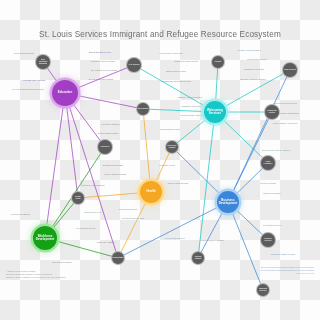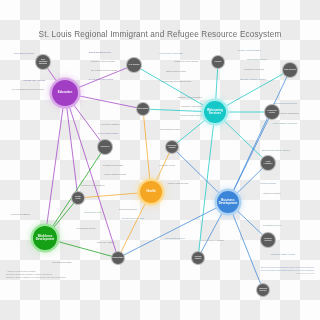--- a/index.html
+++ b/index.html
@@ -85,21 +85,21 @@
       <line x1="228" y1="202" x2="268" y2="240" stroke="#3b86d8" stroke-width="0.9" stroke-opacity="0.82"></line>
       <line x1="228" y1="202" x2="118" y2="258" stroke="#3b86d8" stroke-width="0.9" stroke-opacity="0.82"></line>
       <line x1="228" y1="202" x2="198" y2="258" stroke="#3b86d8" stroke-width="0.9" stroke-opacity="0.82"></line>
       <line x1="228" y1="202" x2="263" y2="290" stroke="#3b86d8" stroke-width="0.9" stroke-opacity="0.82"></line>
       <line x1="228" y1="202" x2="172" y2="147" stroke="#3b86d8" stroke-width="0.9" stroke-opacity="0.82"></line>
       <line x1="45" y1="238" x2="78" y2="198" stroke="#16a016" stroke-width="0.9" stroke-opacity="0.82"></line>
       <line x1="45" y1="238" x2="118" y2="258" stroke="#16a016" stroke-width="0.9" stroke-opacity="0.82"></line>
       <line x1="45" y1="238" x2="105" y2="147" stroke="#16a016" stroke-width="0.9" stroke-opacity="0.82"></line>
     </svg>
 
-  <div id="title">St. Louis Regional Immigrant and Refugee Resource Ecosystem</div>
+  <div id="title">St. Louis Services Immigrant and Refugee Resource Ecosystem</div>
 
   <div id="leaves">
       <div class="leaf" style="left: 24px; top: 53px; color: rgb(138, 127, 181);">Parent Support Programs</div>
       <div class="leaf" style="left: 34px; top: 80px; color: rgb(125, 114, 173);">Head Start / Early Head Start</div>
       <div class="leaf" style="left: 28px; top: 89px; color: rgb(138, 138, 138);">Pre-K Programs and Childcare Providers</div>
       <div class="leaf" style="left: 100px; top: 52px; color: rgb(125, 114, 173);">Bilingual Education Services</div>
       <div class="leaf" style="left: 103px; top: 61px; color: rgb(138, 138, 138);">Newcomer Academy Programs</div>
       <div class="leaf" style="left: 104px; top: 70px; color: rgb(138, 138, 138);">Title III English Learner Programs</div>
       <div class="leaf" style="left: 101px; top: 79px; color: rgb(138, 127, 181);">St. Louis Public Schools District</div>
       <div class="leaf" style="left: 171px; top: 53px; color: rgb(125, 155, 181);">Refugee School Impact Grant</div>

